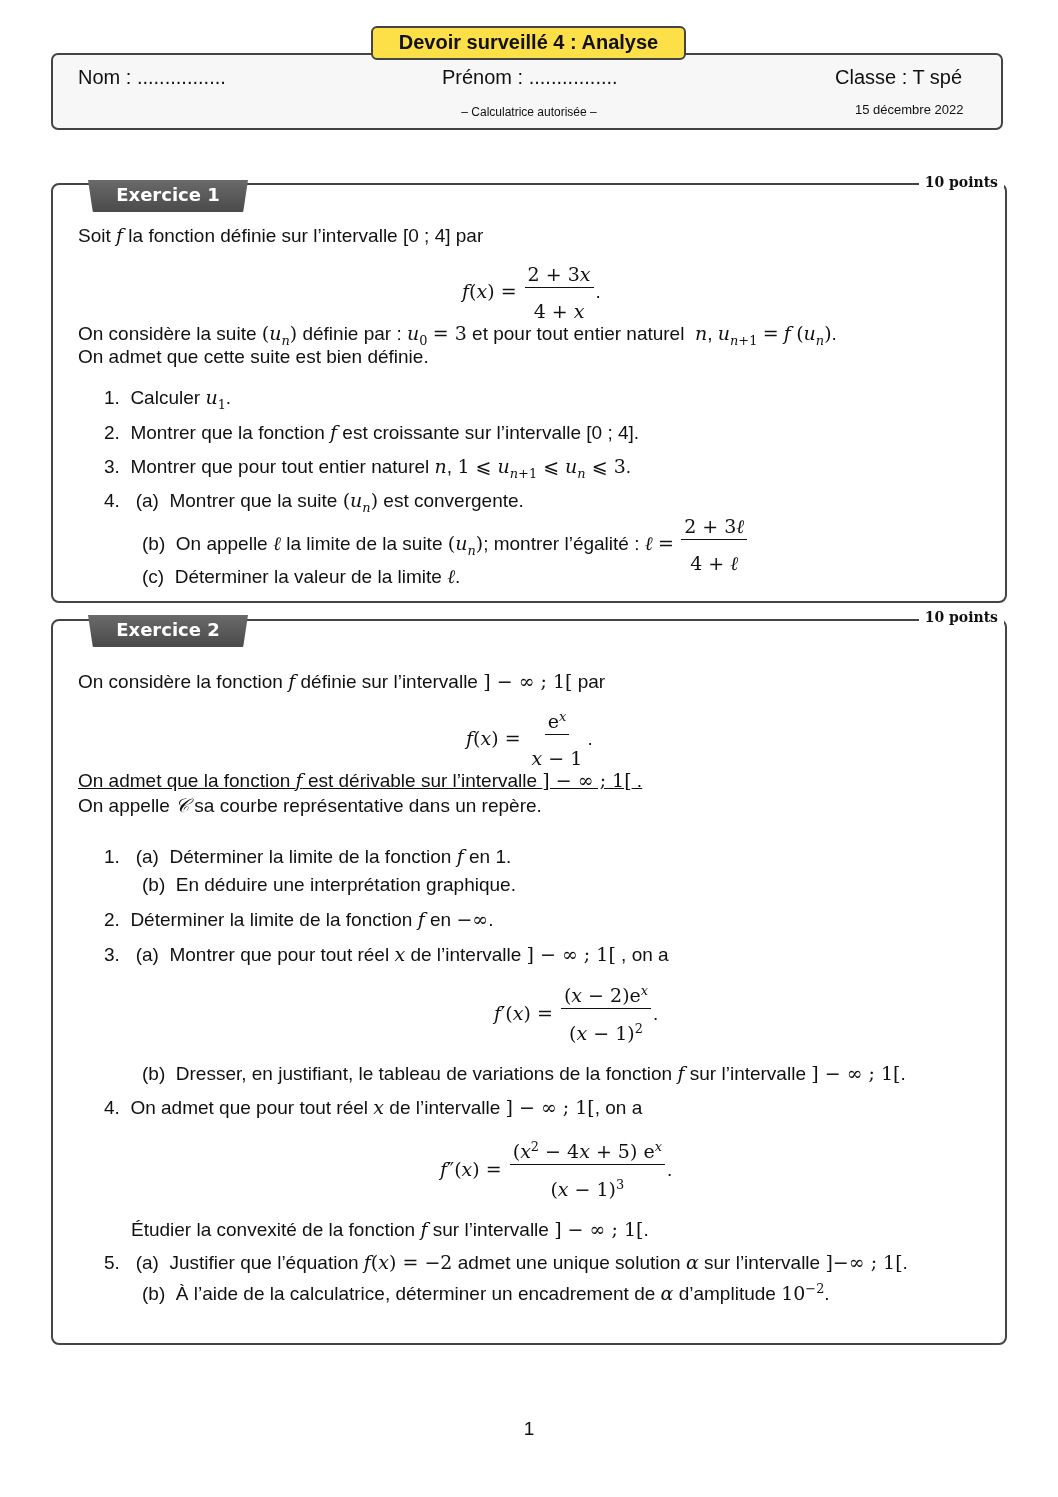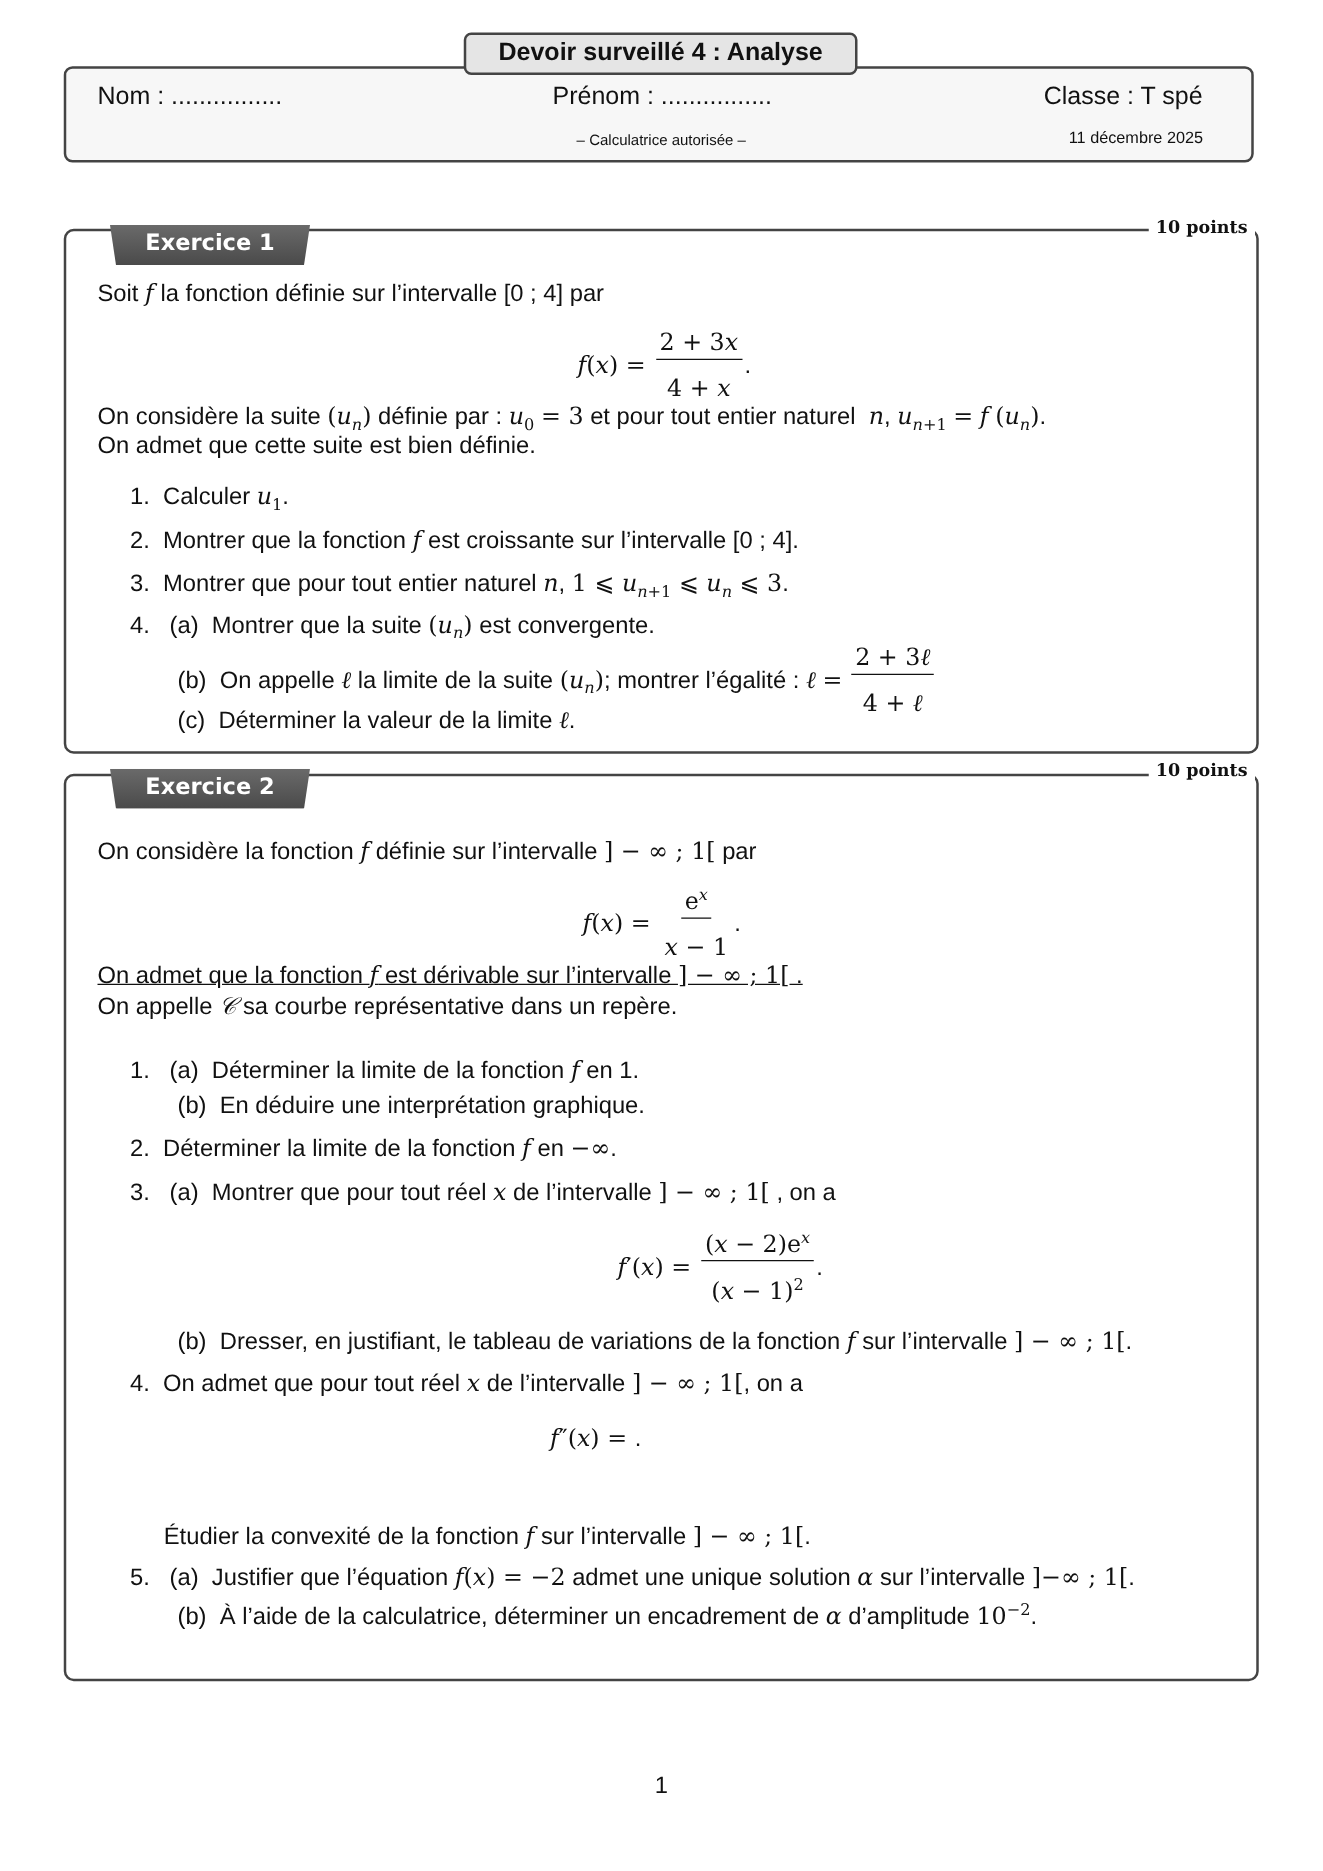--- a/index.html
+++ b/index.html
@@ -14,21 +14,21 @@
     .frac .num { padding: 0 3px 1px; border-bottom: 1.3px solid #111; line-height: 1.15; }
     .frac .den { padding: 1px 3px 0; line-height: 1.15; }
 
     
     .header-box {
       position: absolute; left: 51px; top: 53px; width: 952px; height: 77px;
       border: 2.5px solid #444; border-radius: 7px; background: #f7f7f7; box-sizing: border-box;
     }
     .header-title {
       position: absolute; left: 371px; top: 26px; width: 315px; height: 34px;
-      border: 2.5px solid #444; border-radius: 6px; background: #e5e5e5; box-sizing: border-box;
+      border: 2.5px solid #444; border-radius: 6px; background: #fde047; box-sizing: border-box;
       font-weight: bold; font-size: 20px; text-align: center; line-height: 29px; z-index: 2;
     }
     .h-nom { position: absolute; left: 78px; top: 66px; font-size: 20px; }
     .h-prenom { position: absolute; left: 442px; top: 66px; font-size: 20px; text-align: center; }
     .h-classe { position: absolute; left: 835px; top: 66px; font-size: 20px; }
     .h-calc { position: absolute; left: 0; width: 1058px; top: 105px; font-size: 12px; text-align: center; }
     .h-date { position: absolute; left: 855px; top: 102px; font-size: 13px; }
 
     
     .ex-box {
@@ -52,21 +52,21 @@
   </style>
 </head>
 <body>
 
 <div class="header-title">Devoir surveillé 4 : Analyse</div>
 <div class="header-box"></div>
 <div class="h-nom">Nom : ................</div>
 <div class="h-prenom">Prénom : ................</div>
 <div class="h-classe">Classe : T spé</div>
 <div class="h-calc">– Calculatrice autorisée –</div>
-<div class="h-date">11 décembre 2025</div>
+<div class="h-date">15 décembre 2022</div>
 
 <div class="ex-box" style="top:183px; height:420px;"></div>
 <div class="ex-tab" style="top:180px;">Exercice 1</div>
 <div class="ex-points" style="top:174px;">10 points</div>
 
 <div class="t" style="left:78px; top:224px;">Soit <span class="m">f</span> la fonction définie sur l’intervalle [0 ; 4] par</div>
 <div class="t" style="left:462px; top:264px;"><span class="m">f</span><span class="mr">(</span><span class="m">x</span><span class="mr">) = </span><span class="frac mr">
       <span class="num">2 + 3<span class="m">x</span></span>
       <span class="den">4 + <span class="m">x</span></span>
     </span>.</div>
@@ -98,18 +98,21 @@
 <div class="t" style="left:104px; top:845px;">1.&nbsp;&nbsp; (a)&nbsp; Déterminer la limite de la fonction <span class="m">f</span> en 1.</div>
 <div class="t" style="left:142px; top:874px;">(b)&nbsp; En déduire une interprétation graphique.</div>
 <div class="t" style="left:104px; top:908px;">2.&nbsp; Déterminer la limite de la fonction <span class="m">f</span> en <span class="mr">−∞</span>.</div>
 <div class="t" style="left:104px; top:943px;">3.&nbsp;&nbsp; (a)&nbsp; Montrer que pour tout réel <span class="m">x</span> de l’intervalle <span class="mr">] − ∞ ; 1[</span> , on a</div>
 <div class="t" style="left:494px; top:984px;"><span class="m">f</span><span class="mr">′(</span><span class="m">x</span><span class="mr">) = </span><span class="frac mr">
       <span class="num">(<span class="m">x</span> − 2)e<sup class="m">x</sup></span>
       <span class="den">(<span class="m">x</span> − 1)<sup>2</sup></span>
     </span>.</div>
 <div class="t" style="left:142px; top:1062px;">(b)&nbsp; Dresser, en justifiant, le tableau de variations de la fonction <span class="m">f</span> sur l’intervalle <span class="mr">] − ∞ ; 1[</span>.</div>
 <div class="t" style="left:104px; top:1096px;">4.&nbsp; On admet que pour tout réel <span class="m">x</span> de l’intervalle <span class="mr">] − ∞ ; 1[</span>, on a</div>
-<div class="t" style="left:440px; top:1140px;"><span class="m">f</span><span class="mr">″(</span><span class="m">x</span><span class="mr">) = </span>.</div>
+<div class="t" style="left:440px; top:1140px;"><span class="m">f</span><span class="mr">″(</span><span class="m">x</span><span class="mr">) = </span><span class="frac mr">
+      <span class="num">(<span class="m">x</span><sup>2</sup> − 4<span class="m">x</span> + 5) e<sup class="m">x</sup></span>
+      <span class="den">(<span class="m">x</span> − 1)<sup>3</sup></span>
+    </span>.</div>
 <div class="t" style="left:131px; top:1218px;">Étudier la convexité de la fonction <span class="m">f</span> sur l’intervalle <span class="mr">] − ∞ ; 1[</span>.</div>
 <div class="t" style="left:104px; top:1251px;">5.&nbsp;&nbsp; (a)&nbsp; Justifier que l’équation <span class="m">f</span><span class="mr">(</span><span class="m">x</span><span class="mr">) = −2</span> admet une unique solution <span class="m">α</span> sur l’intervalle <span class="mr">]−∞ ; 1[</span>.</div>
 <div class="t" style="left:142px; top:1281px;">(b)&nbsp; À l’aide de la calculatrice, déterminer un encadrement de <span class="m">α</span> d’amplitude <span class="mr">10<sup>−2</sup></span>.</div>
 
 <div class="page-number">1</div>
 
 </body></html>

